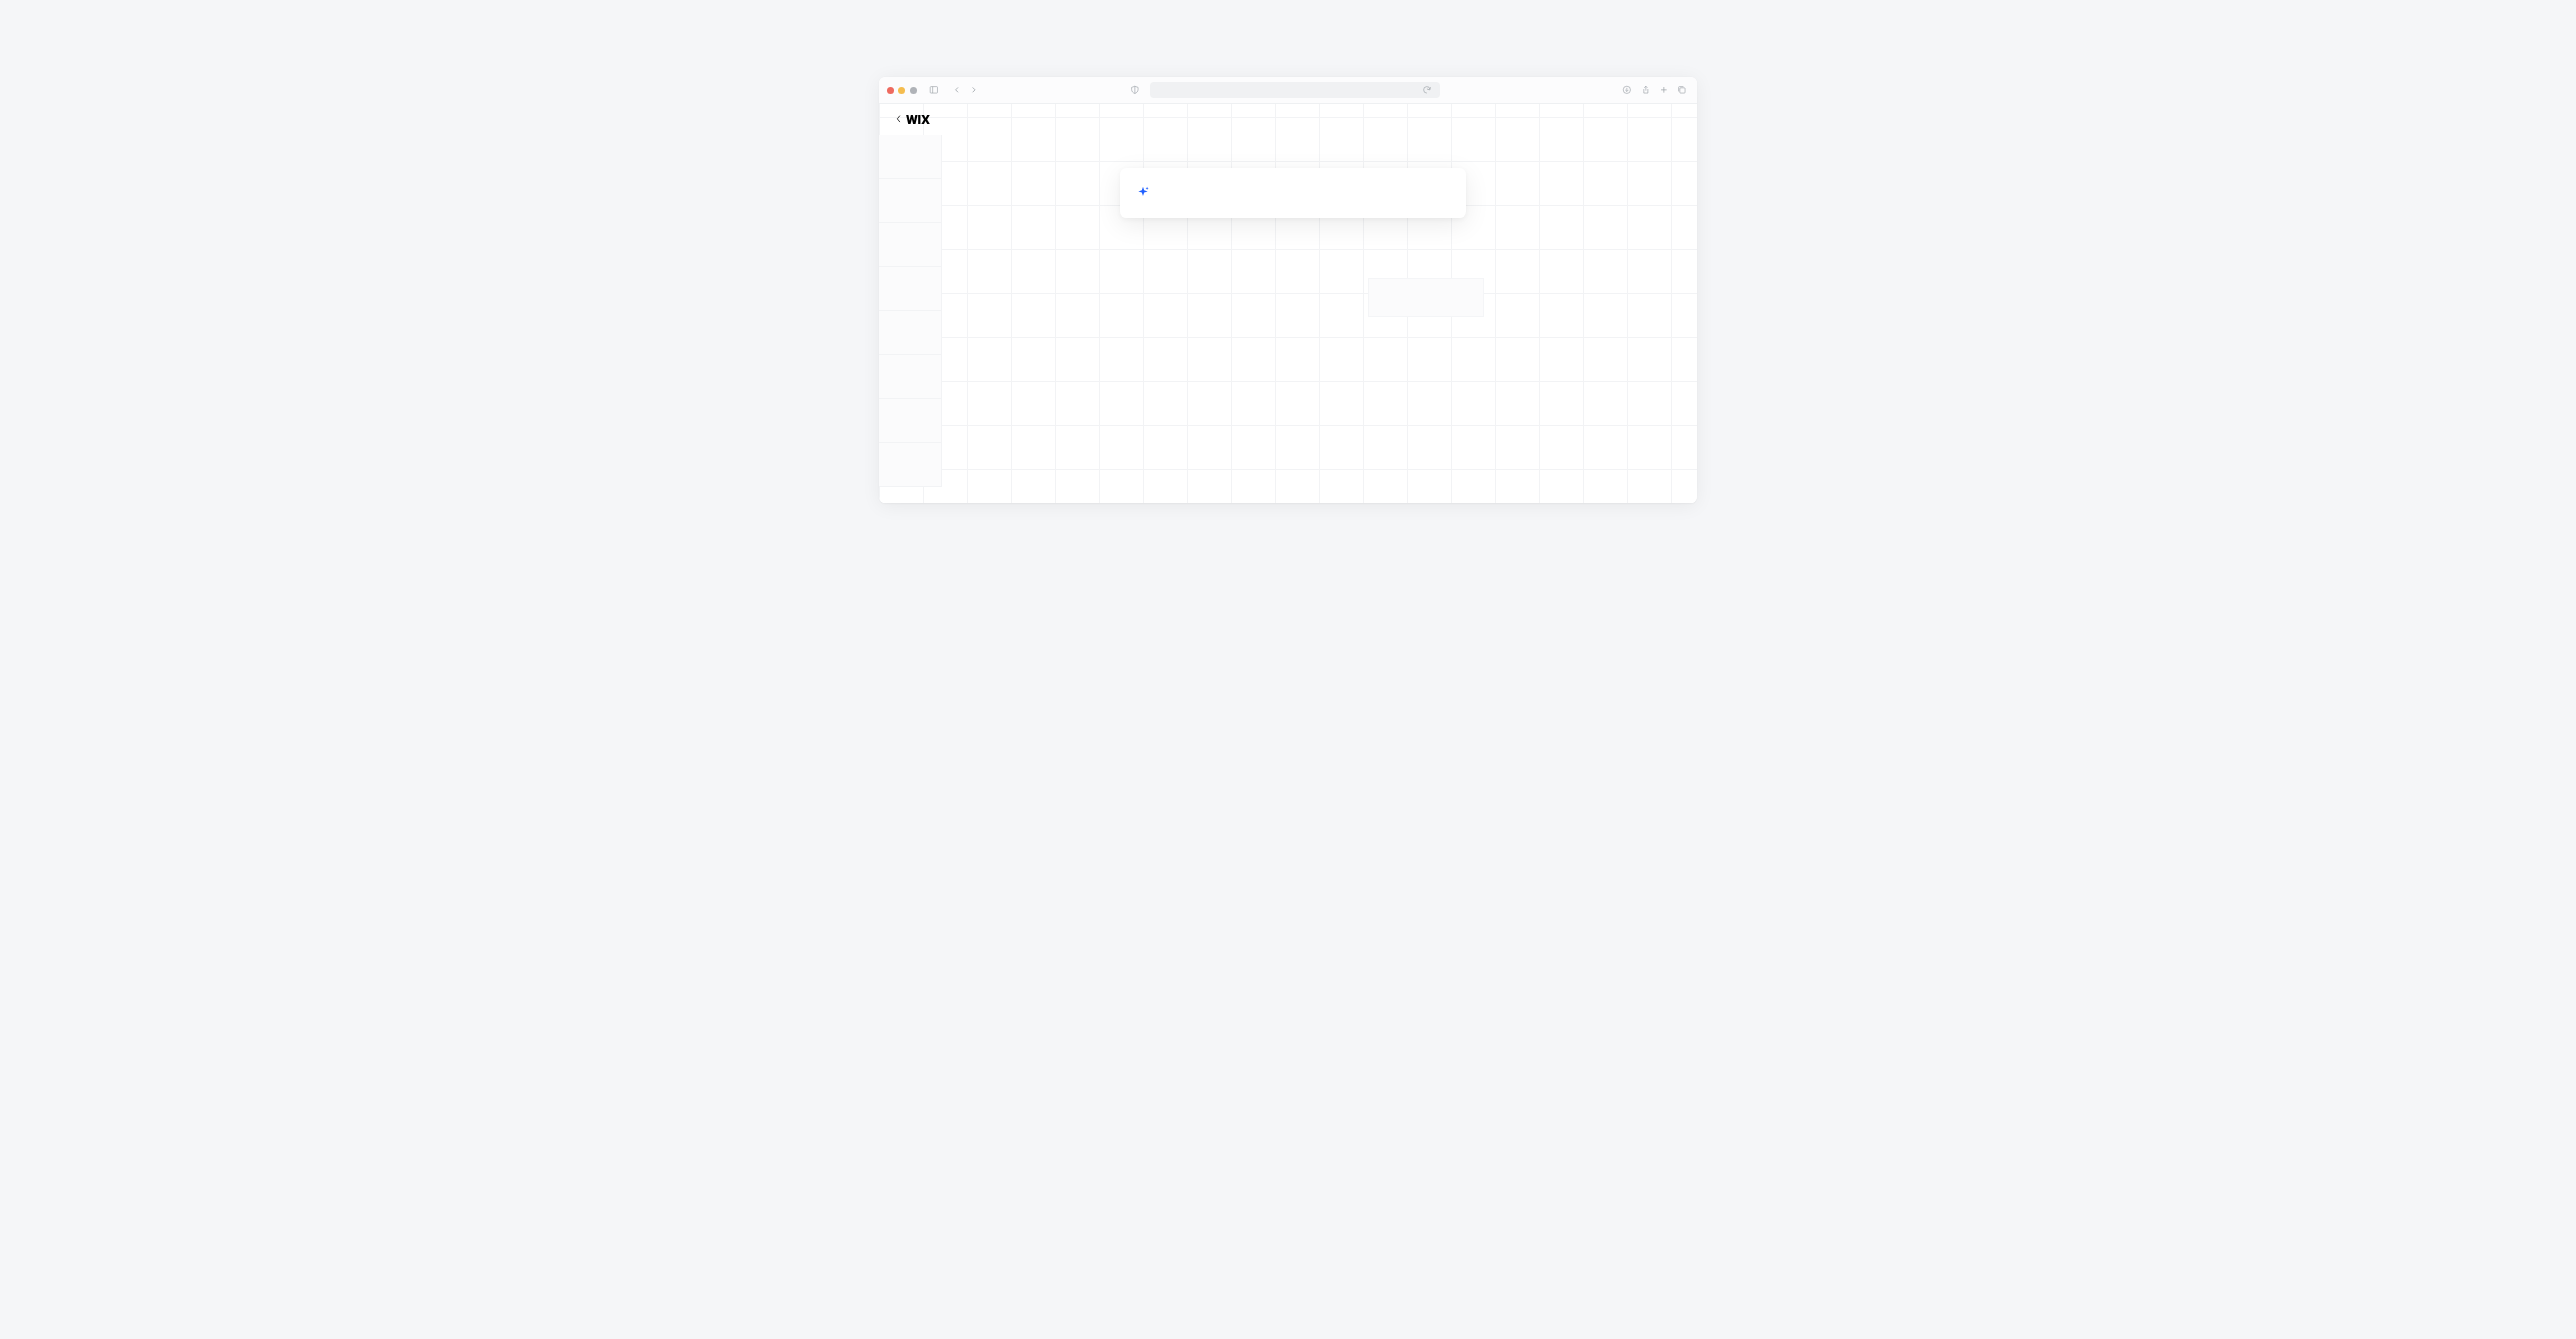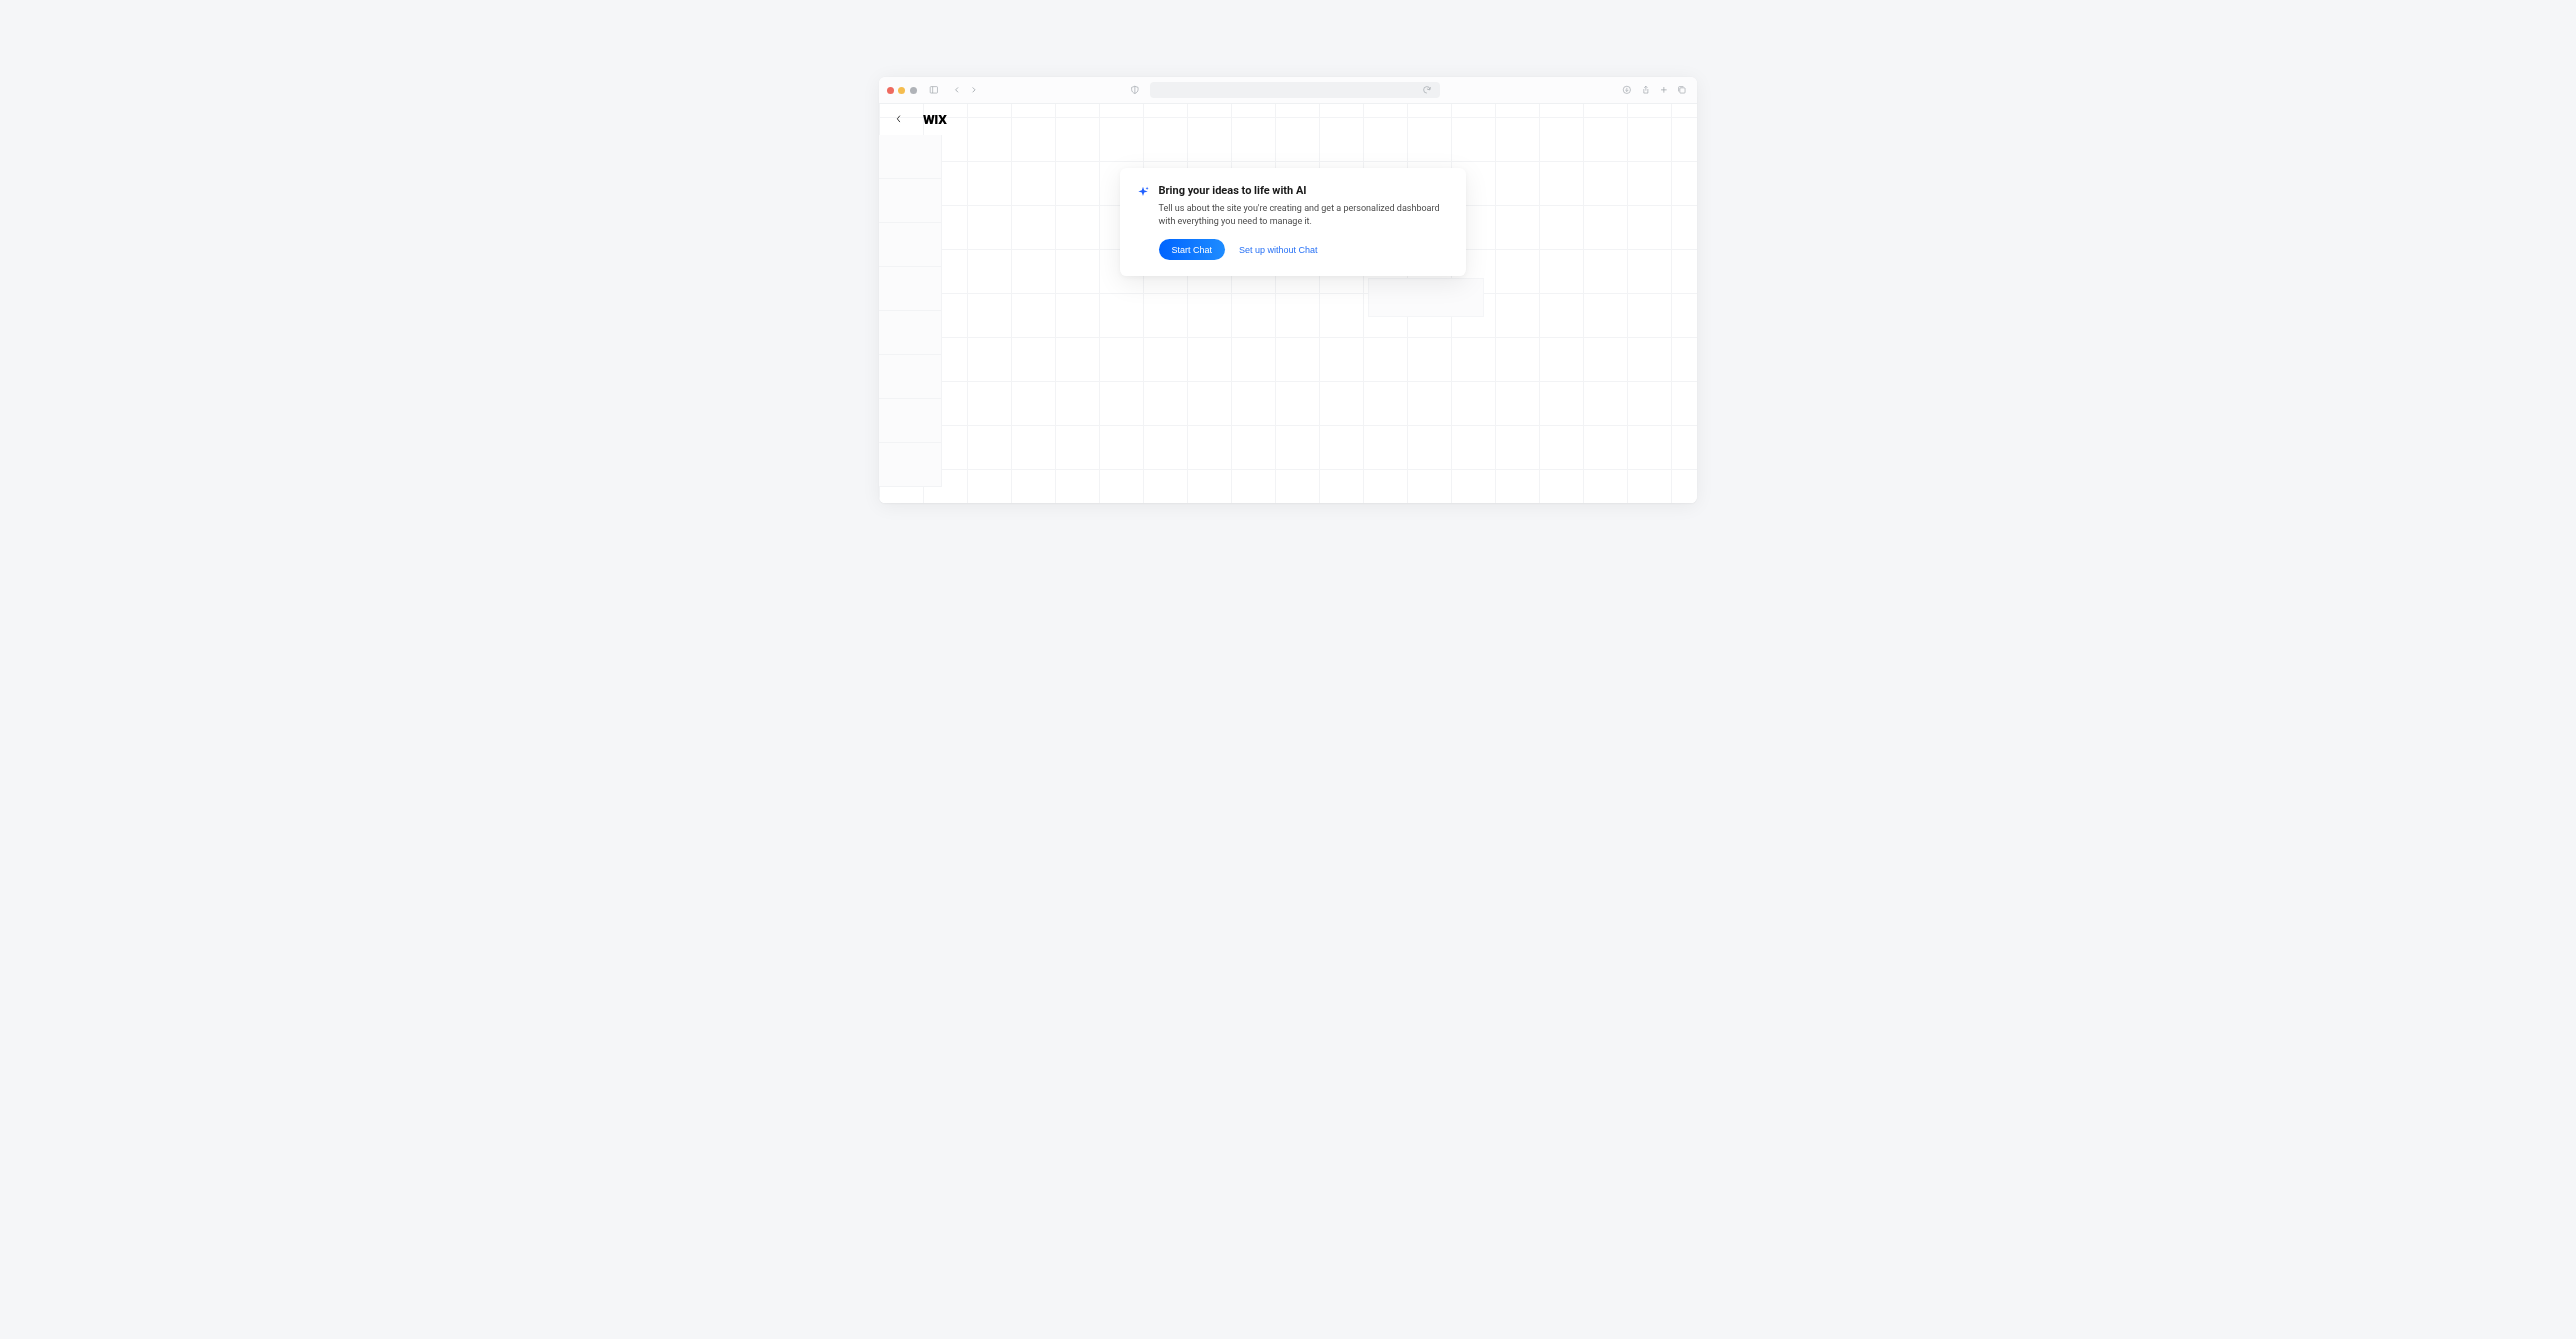--- a/index.html
+++ b/index.html
@@ -124,21 +124,21 @@
       background-size: 44px 44px;
       background-position: 0 13px;
     }
 
     .wix-header {
       position: relative;
       height: 31px;
       display: flex;
       align-items: center;
       padding-left: 16.7px;
-      gap: 22px;
+      gap: 5px;
       border-bottom: 0.6px solid transparent;
     }
 
     .back-chevron {
       color: #333;
       display: flex;
       align-items: center;
       cursor: pointer;
     }
 
@@ -345,25 +345,17 @@
 
     <div class="shimmer-block" style="left:489px; top:174px; width:116px; height:39px;"></div>
 
     <div class="ai-card">
       <div class="sparkle-icon">
         <svg width="14" height="14" viewBox="0 0 24 24" fill="none">
           <path d="M12 3 L14 9 L20 11 L14 13 L12 19 L10 13 L4 11 L10 9 Z" fill="#2160ff"></path>
           <path d="M19 3 L19.8 5 L21.8 5.8 L19.8 6.6 L19 8.6 L18.2 6.6 L16.2 5.8 L18.2 5 Z" fill="#2160ff"></path>
         </svg>
       </div>
-      <div class="card-body">
-        <div class="card-title">Bring your ideas to life with AI</div>
-        <div class="card-desc">Tell us about the site you're creating and get a personalized dashboard with everything you need to manage it.</div>
-        <div class="card-actions">
-          <button class="btn-primary">Start Chat</button>
-          <button class="btn-link">Set up without Chat</button>
-        </div>
-      </div>
     </div>
 
   </div>
 </div>
 
 
 </body></html>

